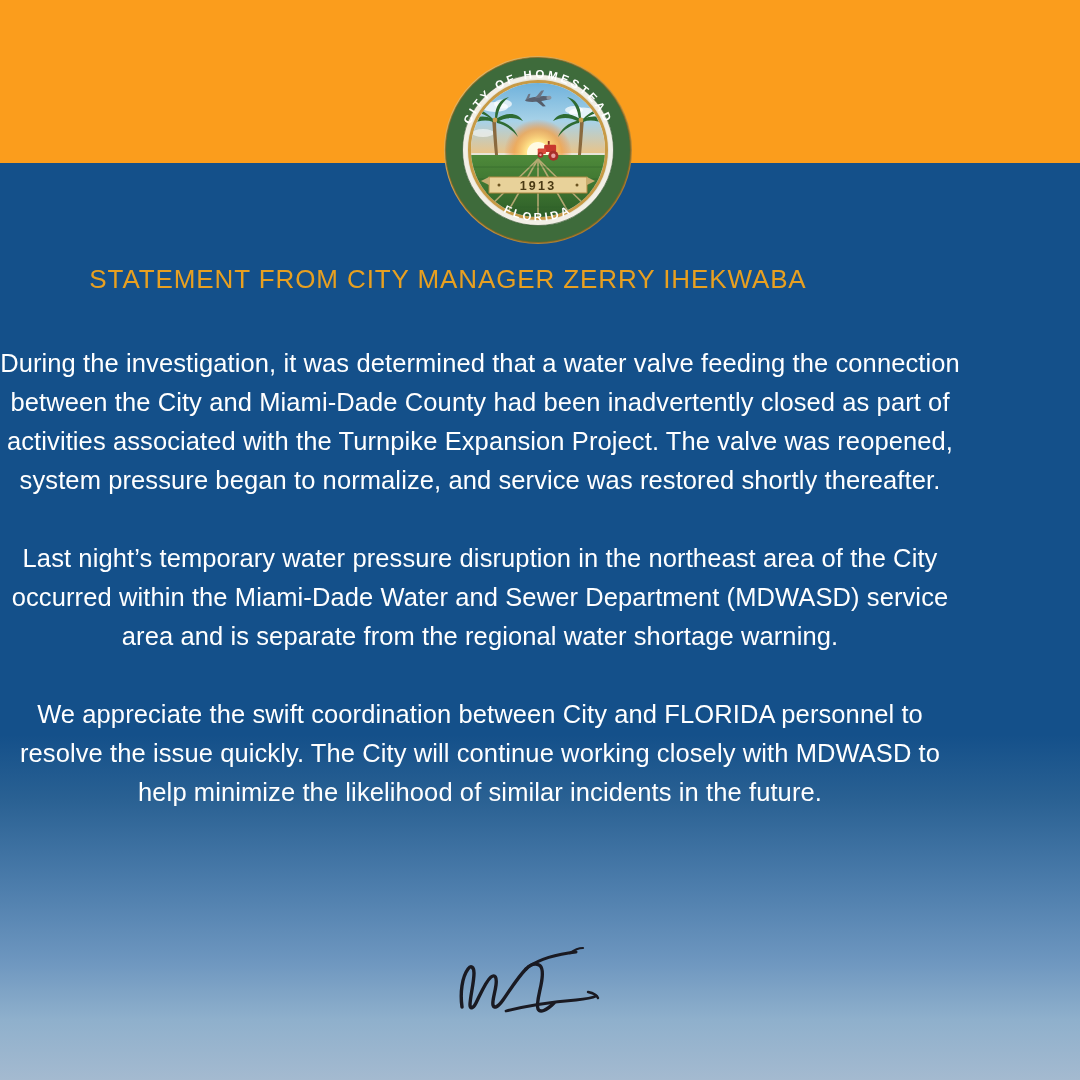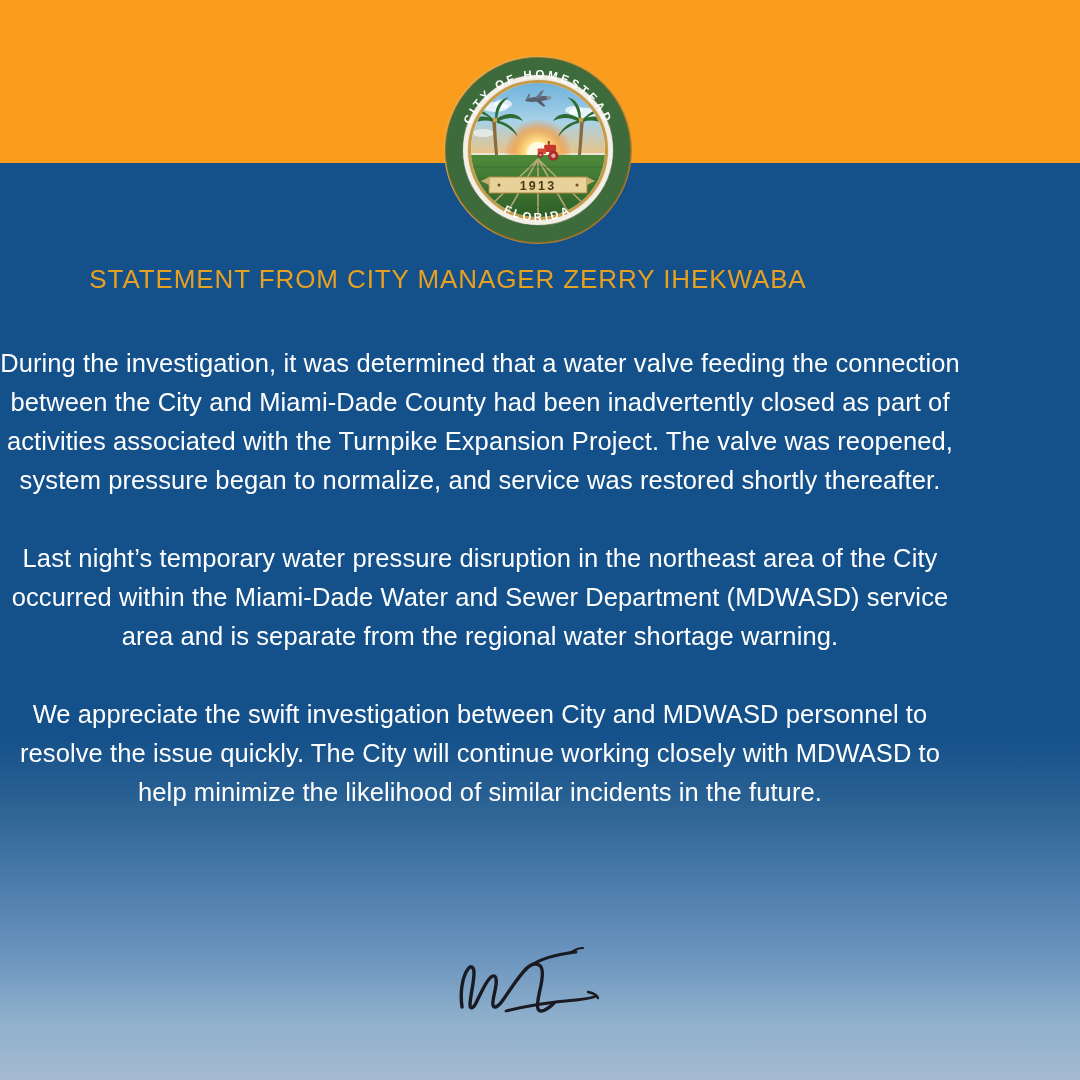--- a/index.html
+++ b/index.html
@@ -232,21 +232,21 @@
     </svg>
   </div>
 
   <div class="content">
 
     <h1 class="headline">STATEMENT FROM CITY MANAGER ZERRY IHEKWABA</h1>
 
     <div class="body-block">
       <p class="para">During the investigation, it was determined that a water valve feeding the connection between the City and Miami-Dade County had been inadvertently closed as part of activities associated with the Turnpike Expansion Project. The valve was reopened, system pressure began to normalize, and service was restored shortly thereafter.</p>
       <p class="para">Last night’s temporary water pressure disruption in the northeast area of the City occurred within the Miami-Dade Water and Sewer Department (MDWASD) service area and is separate from the regional water shortage warning.</p>
-      <p class="para">We appreciate the swift investigation between City and MDWASD personnel to resolve the issue quickly. The City will continue working closely with MDWASD to help minimize the likelihood of similar incidents in the future.</p>
+      <p class="para">We appreciate the swift coordination between City and FLORIDA personnel to resolve the issue quickly. The City will continue working closely with MDWASD to help minimize the likelihood of similar incidents in the future.</p>
     </div>
 
   </div>
 
   <div class="signature">
     <svg viewBox="0 0 200 95" xmlns="http://www.w3.org/2000/svg">
       <g fill="none" stroke="#1A1A22" stroke-linecap="round" stroke-linejoin="round">
         <path d="M 22,72 C 20,58 22,42 28,34 C 31,30 34,32 34,38 C 34,48 30,62 30,70
                  C 30,74 33,74 36,68 C 41,58 46,46 51,42 C 55,39 57,42 56,50
                  C 55,58 52,66 53,70 C 54,74 58,72 63,65 C 70,55 78,42 86,34" stroke-width="3.4"></path>

